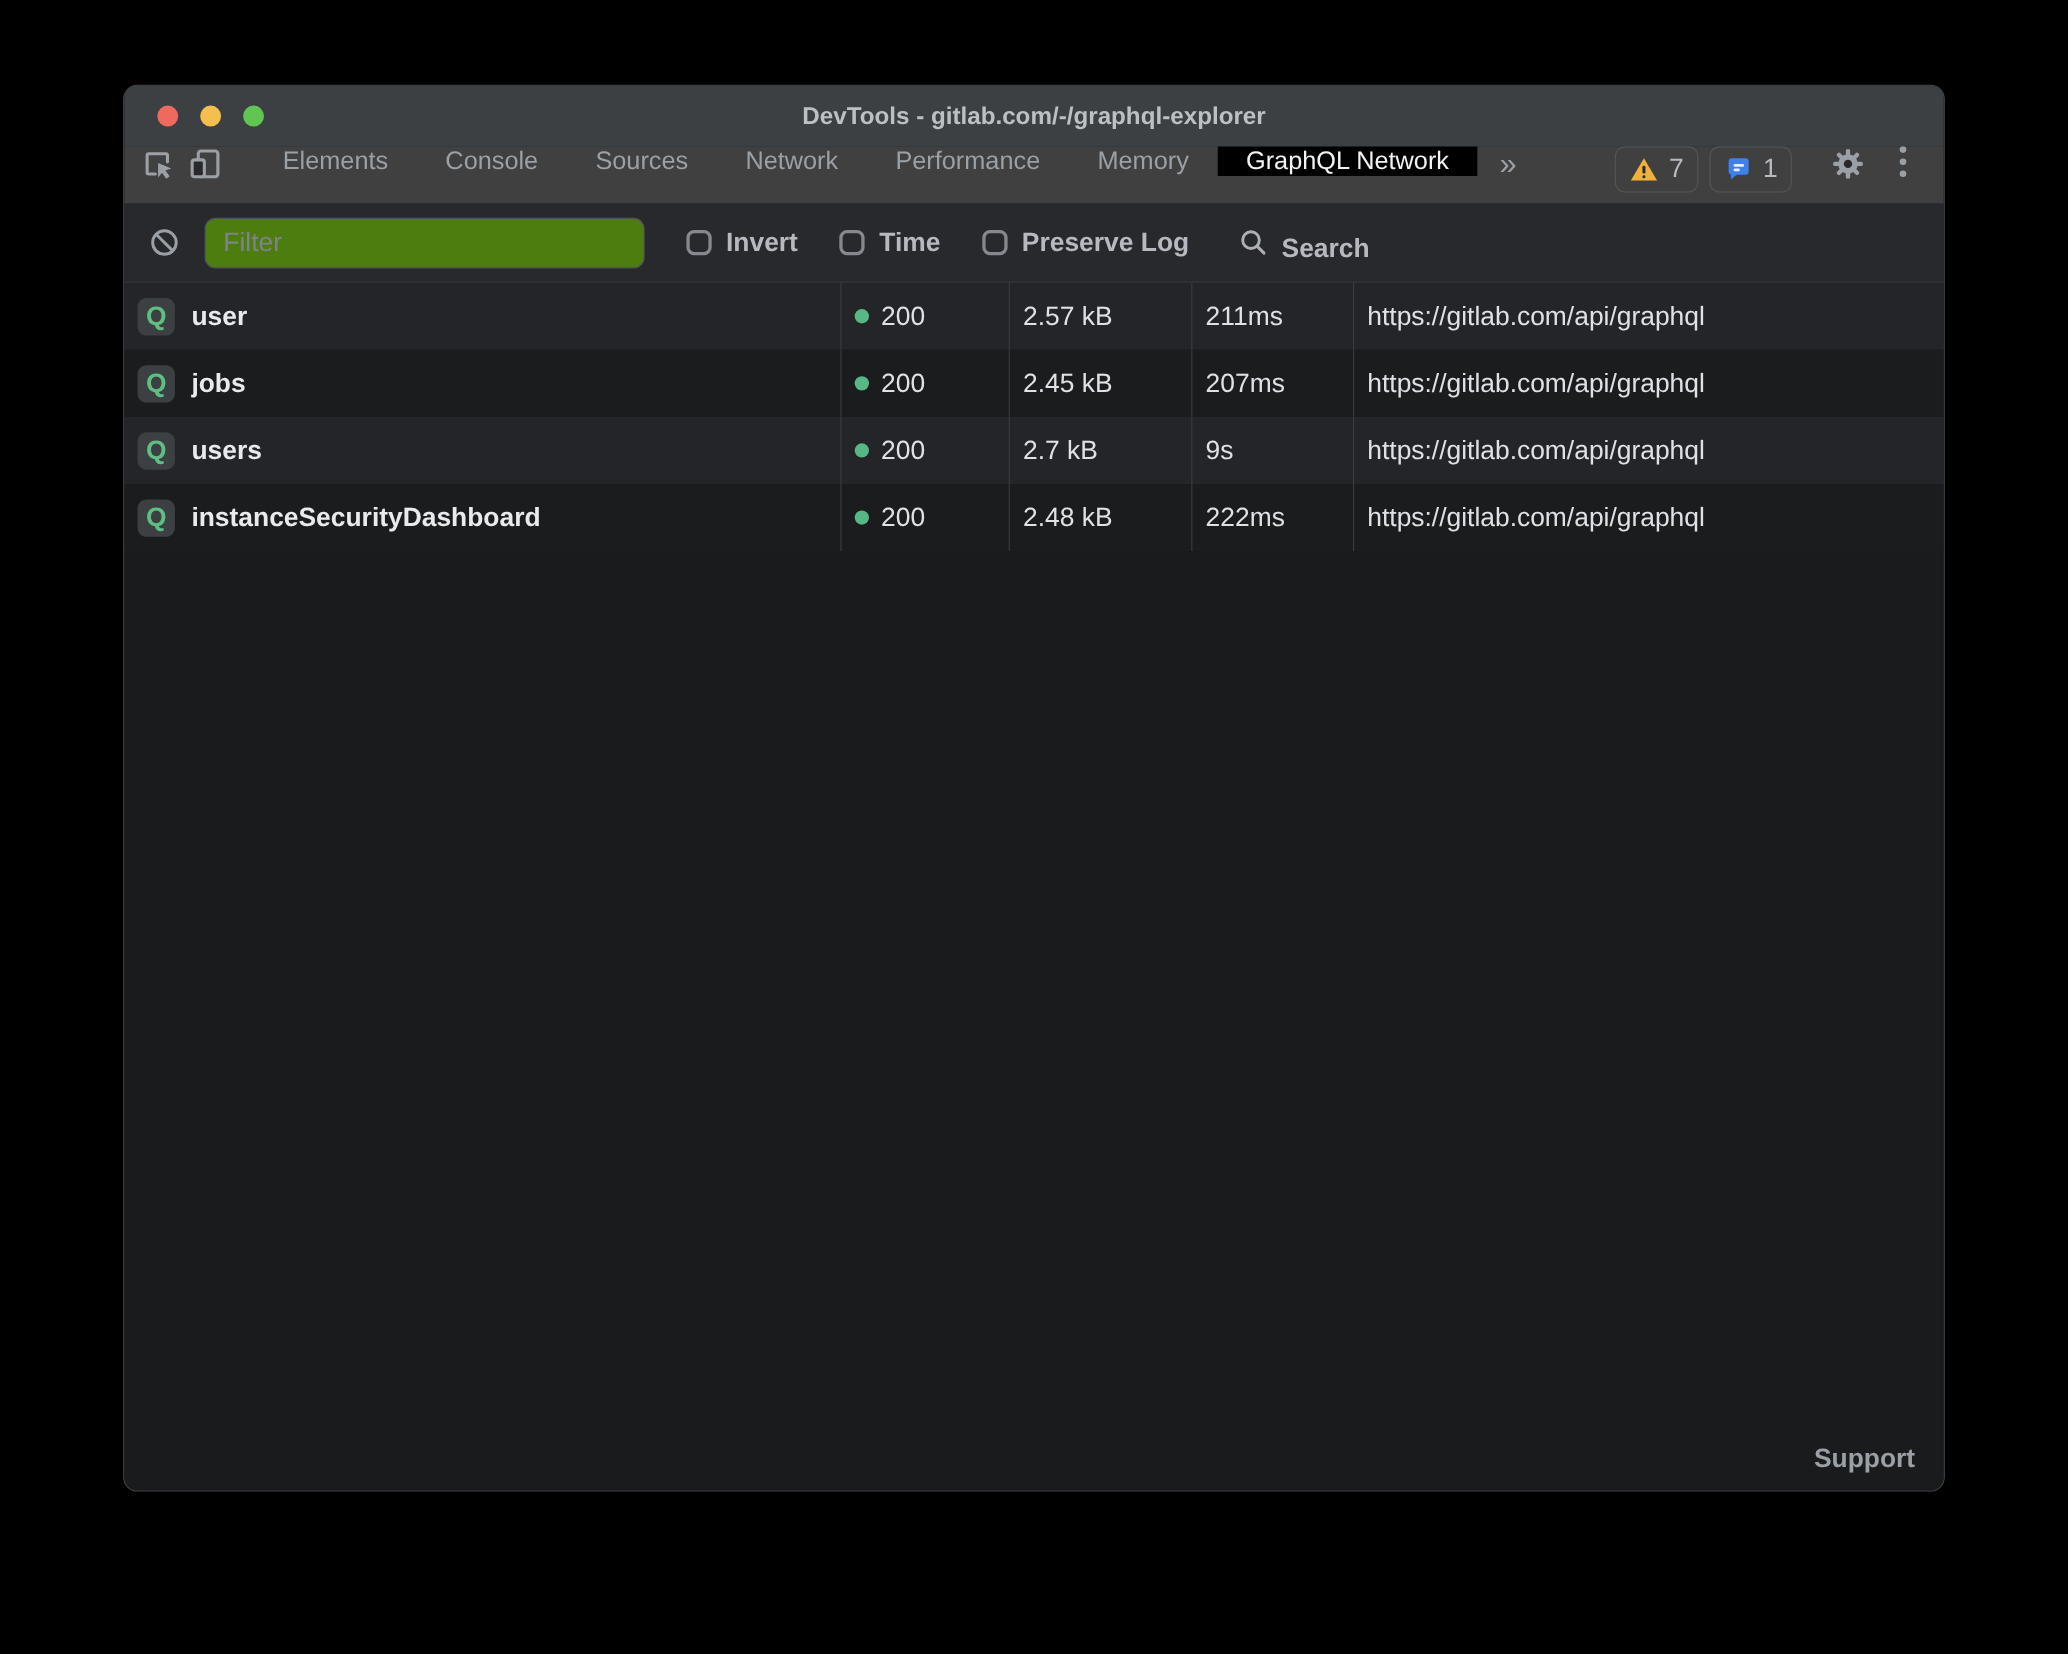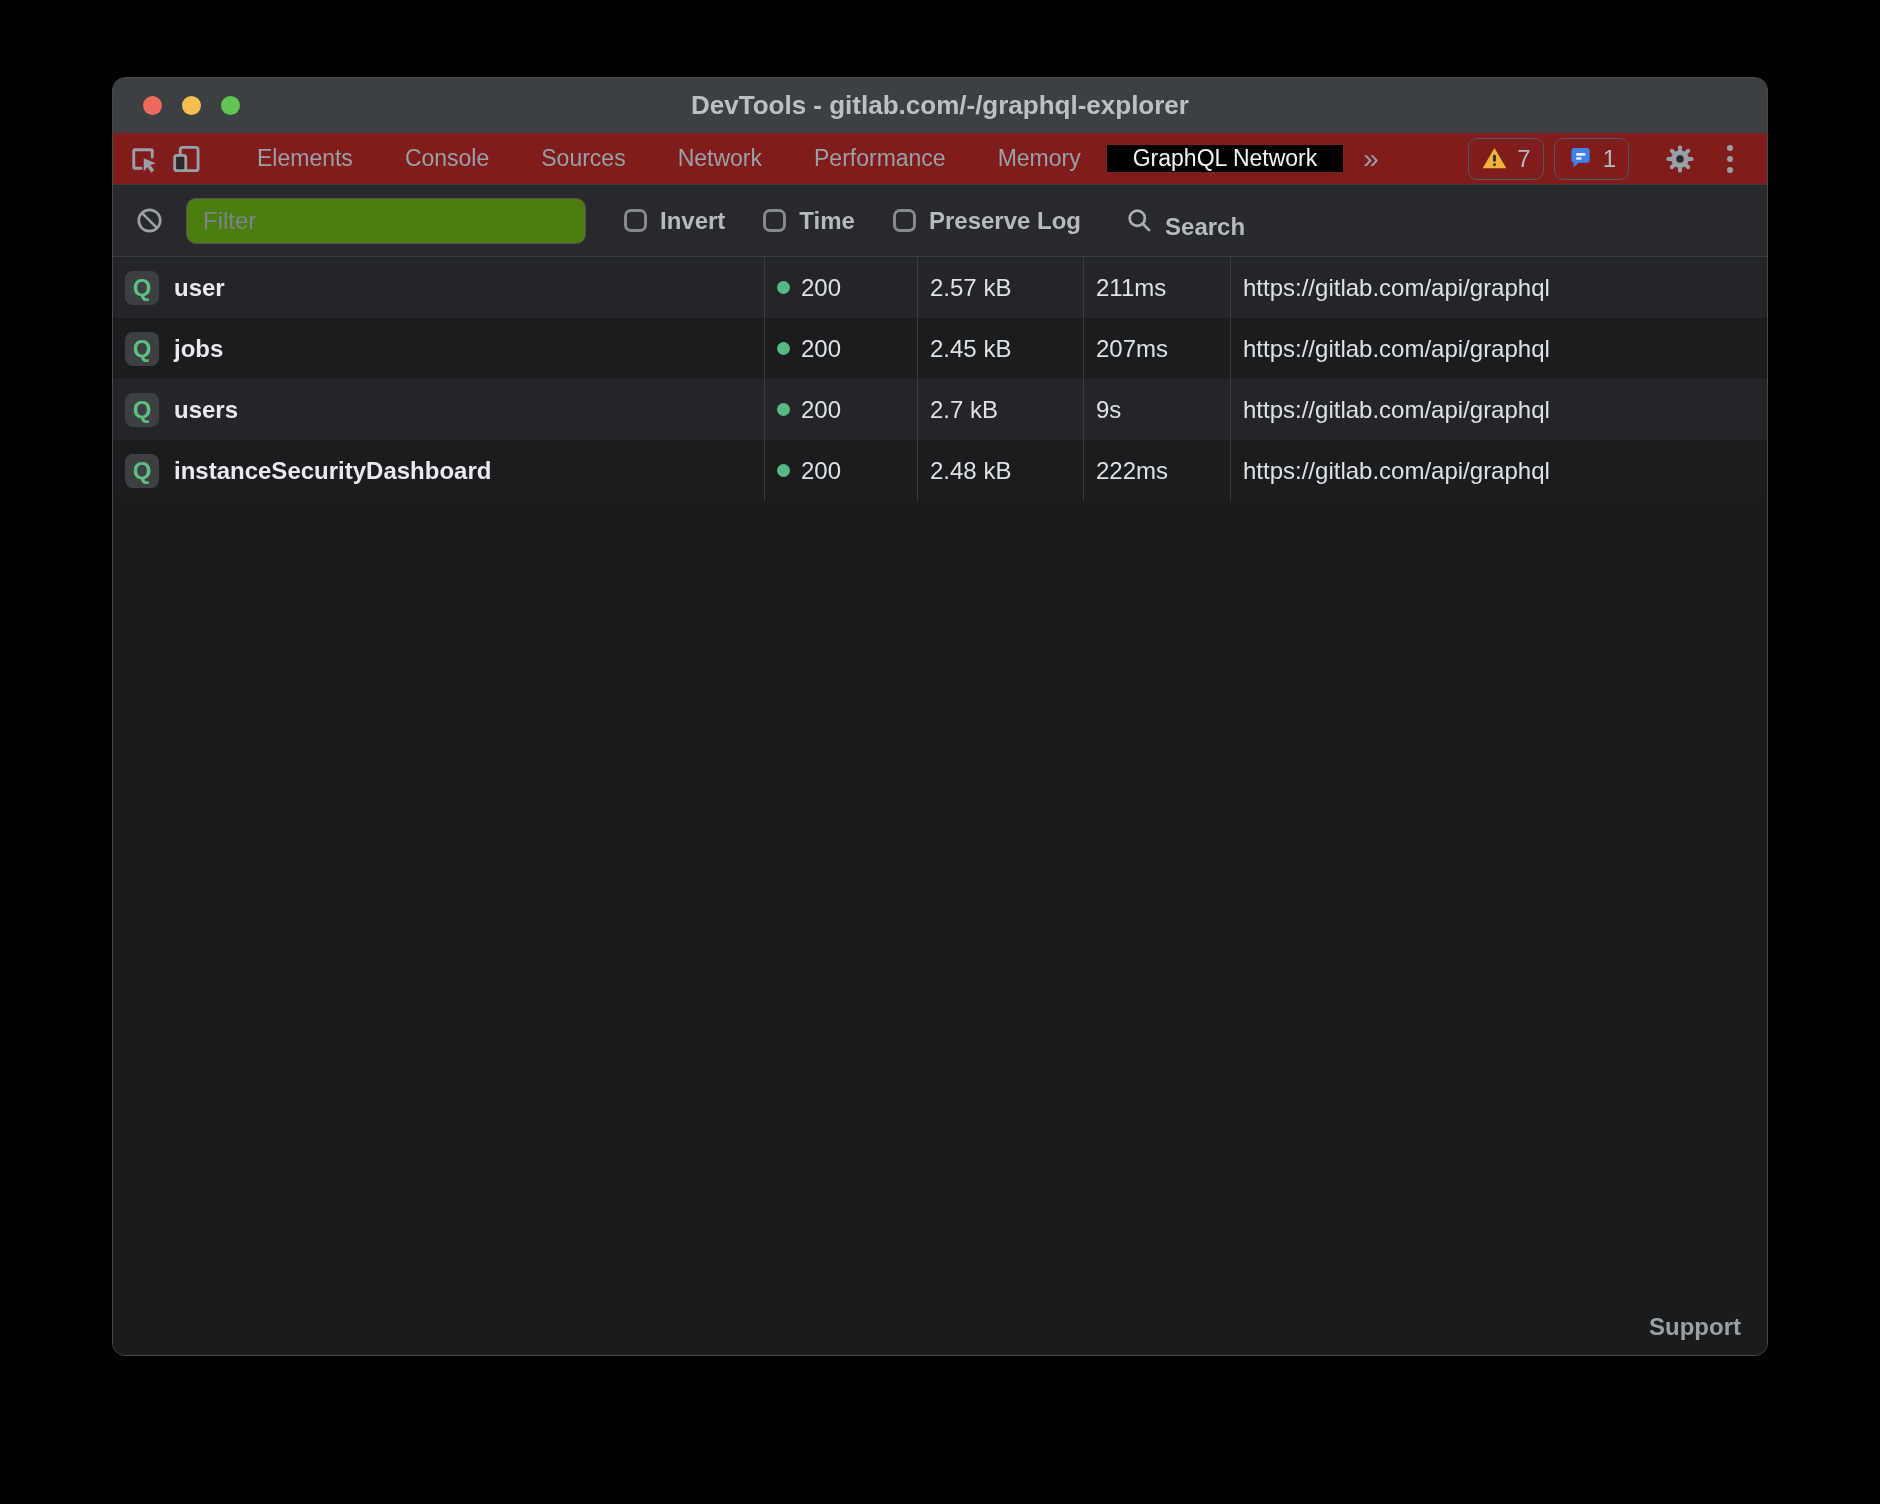--- a/index.html
+++ b/index.html
@@ -25,28 +25,28 @@
     background: #3d4043;
     display: flex; align-items: center;
   }
   .lights { display: flex; gap: 20px; margin-left: 30px; }
   .light { width: 19px; height: 19px; border-radius: 50%; }
   .light.red    { background: #ee6a5f; }
   .light.yellow { background: #f5bf4f; }
   .light.green  { background: #61c554; }
   .title {
     position: absolute; left: 0; right: 0; text-align: center;
-    font-size: 26px; font-weight: 700; color: #bcc0c5;
+    font-size: 22px; font-weight: 700; color: #bcc0c5;
   }
   
   .tabbar {
     height: 51px; flex: 0 0 51px;
-    background: #7f1d1d;
+    background: #404040;
     border-bottom: 1px solid #3a3d40;
-    display: flex; align-items: center;
+    display: flex; align-items: flex-start;
     color: #9aa0a6;
   }
   .iconbtn { display: flex; align-items: center; justify-content: center; width: 44px; }
   .tabbar .iconbtn:first-child { margin-left: 8px; }
   .vsep { width: 2px; background: #47494d; margin: 11px 10px; }
   .tabs { display: flex; align-items: stretch; }
   .tab {
     display: flex; align-items: center;
     padding: 0 26px; font-size: 23px; color: #9aa0a6; white-space: nowrap;
   }

